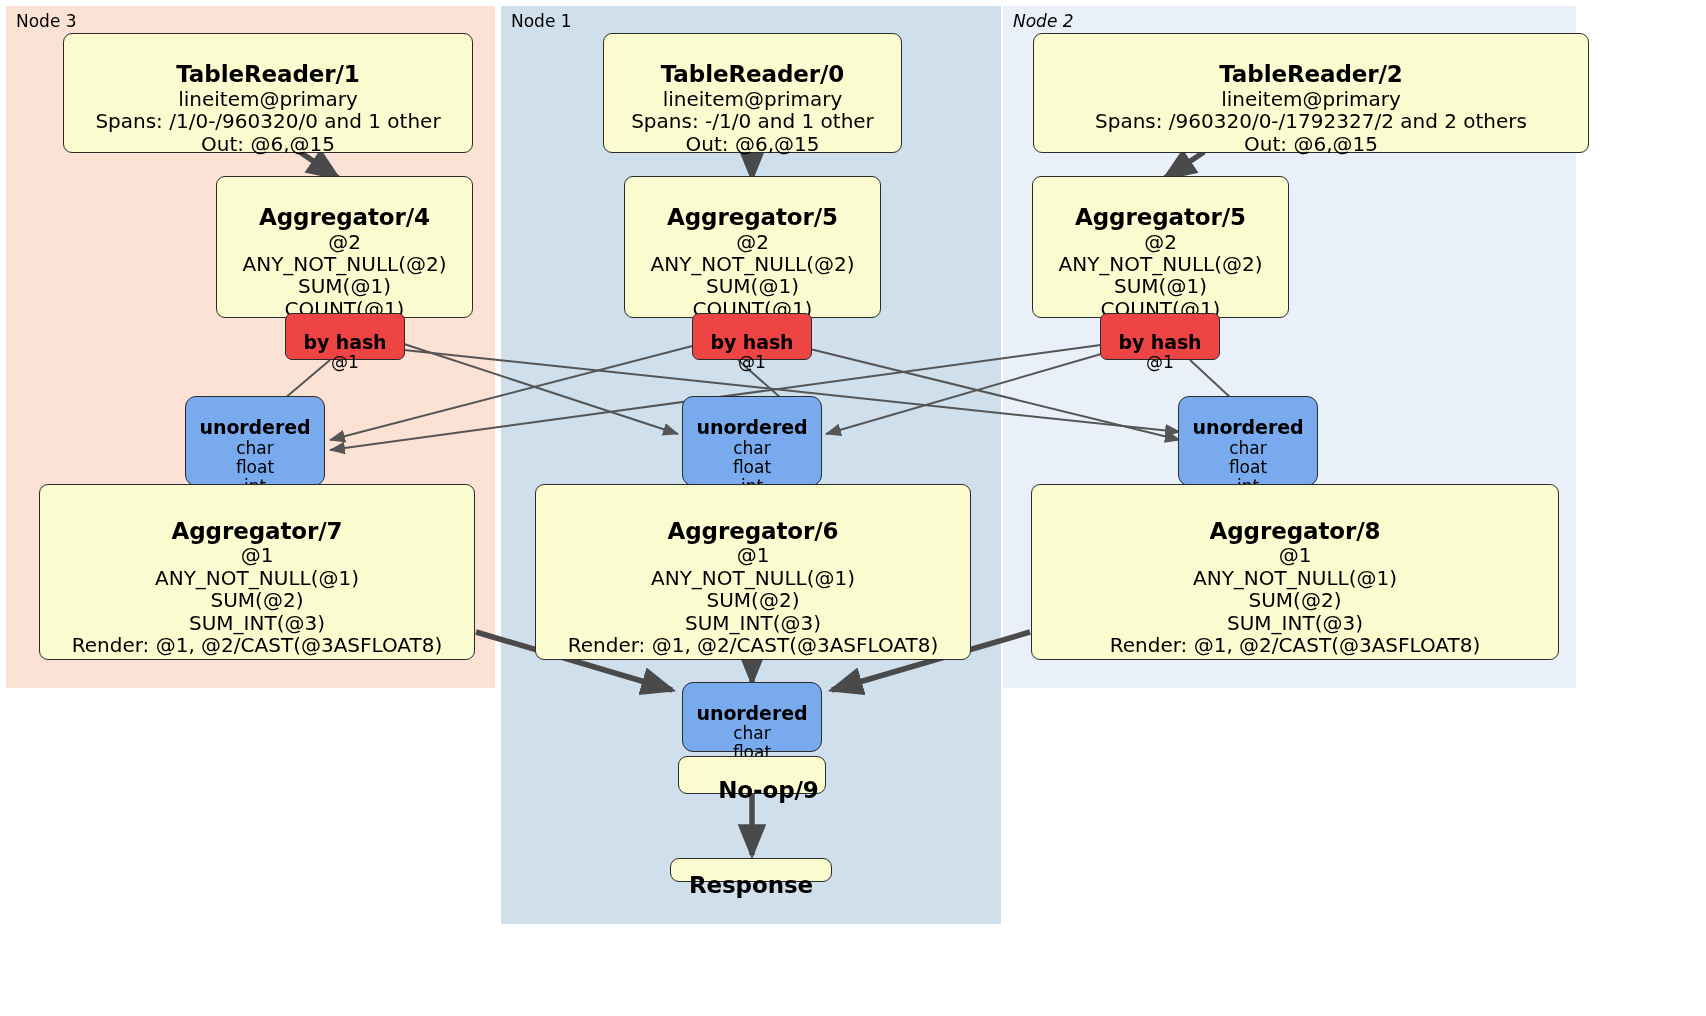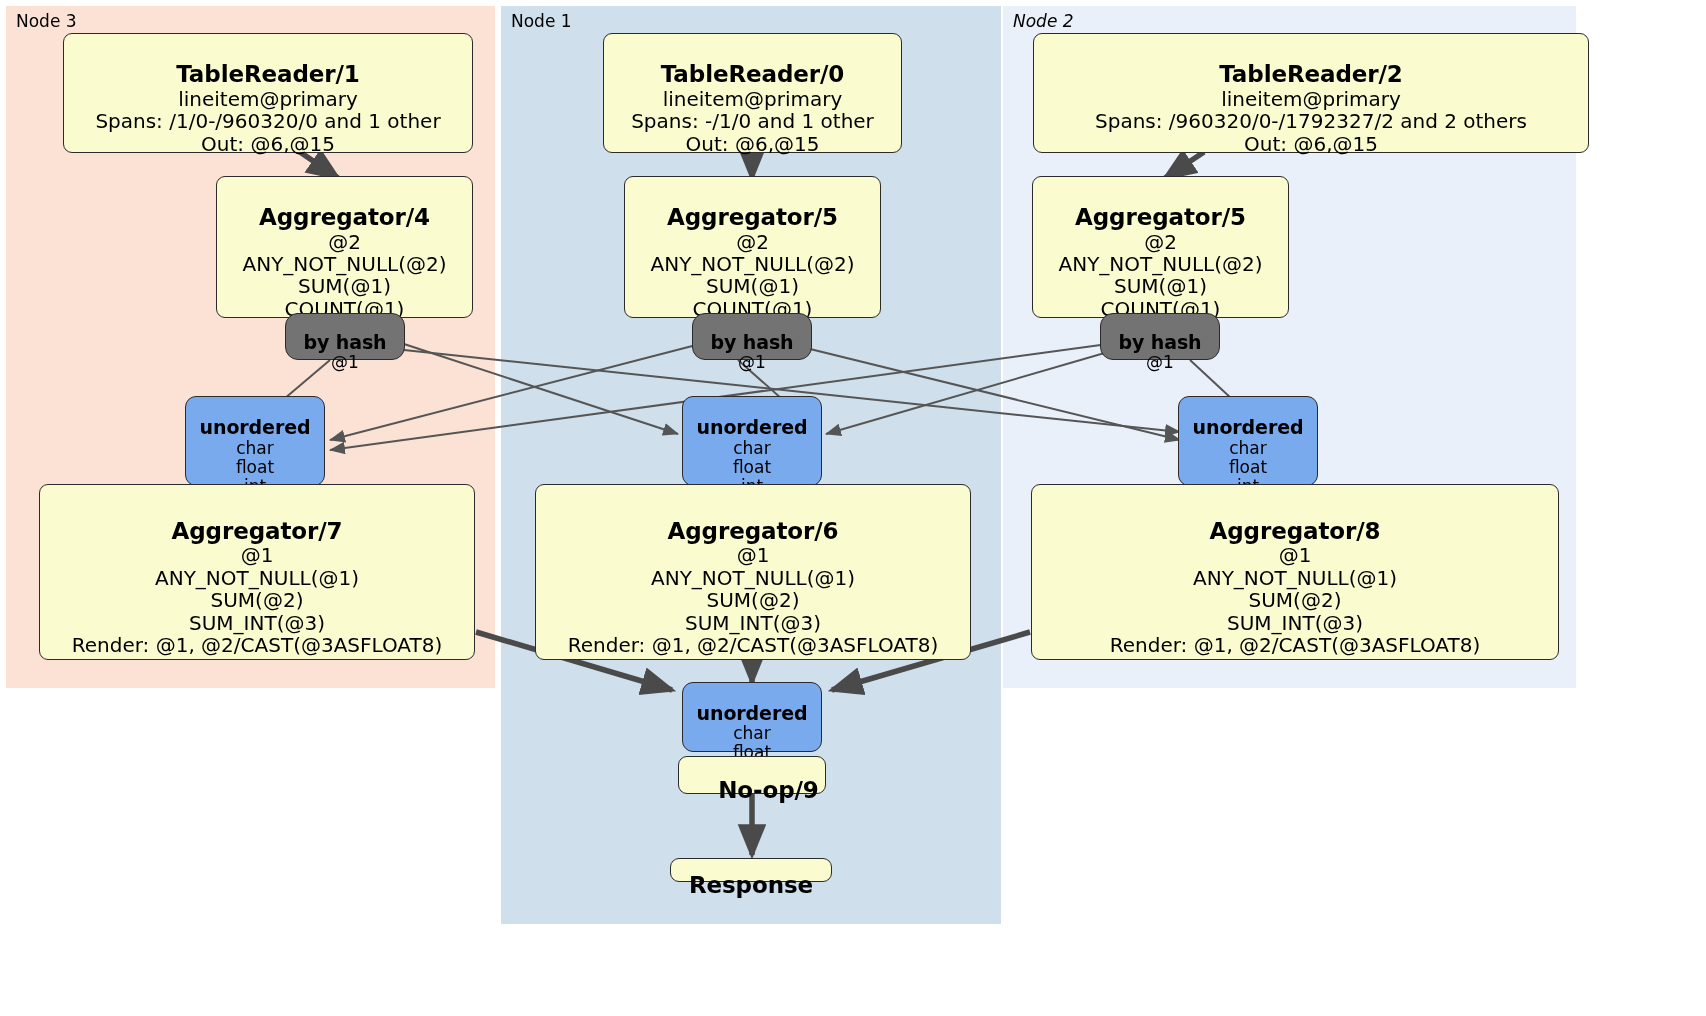--- a/index.html
+++ b/index.html
@@ -49,22 +49,22 @@
     align-items: center;
     justify-content: center;
     text-align: center;
     line-height: 1.12;
     color: #000000;
   }
   .box.proc {
     background: #fbfbd0;
   }
   .box.router {
-    background: #737373;
-    border-radius: 13px;
+    background: #ef4444;
+    border-radius: 7px;
     text-align: center;
   }
   .box.sync {
     background: #7aaaee;
     border-radius: 11px;
   }
   .box .title {
     font-weight: bold;
     font-size: 23px;
     letter-spacing: -0.1px;

